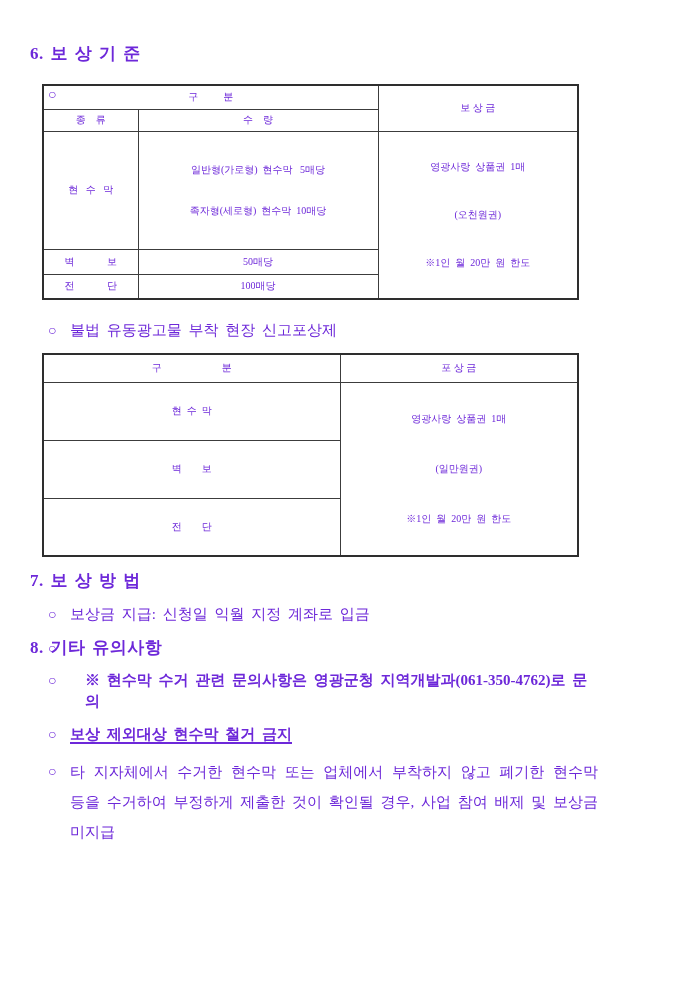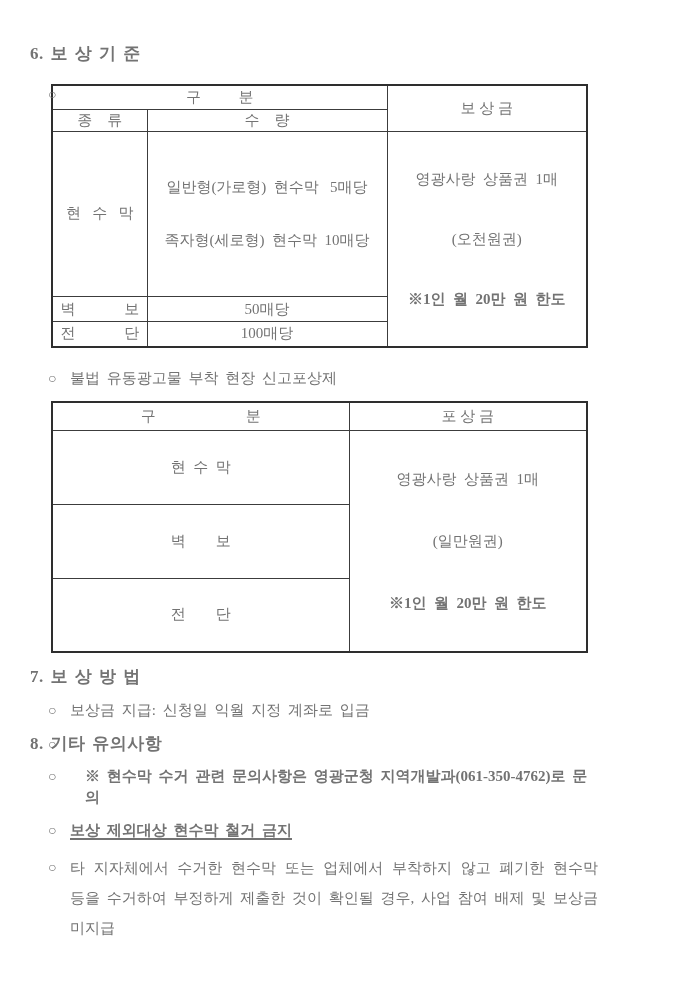--- a/index.html
+++ b/index.html
@@ -3,21 +3,21 @@
 <meta charset="utf-8">
 <style>
   html, body { margin: 0; padding: 0; background: #ffffff; }
   .page {
     width: 623px;
     height: 990px;
     background: #ffffff;
     box-sizing: border-box;
     padding: 44px 25px 0 30px;
     font-family: "Liberation Serif", "DejaVu Serif", serif;
-    color: #737373;
+    color: #6d28d9;
     overflow: hidden;
   }
   .heading {
     font-size: 17px;
     font-weight: bold;
     letter-spacing: 0.5px;
     line-height: 20px;
     word-spacing: 2px;
   }
   .bullet {
@@ -46,23 +46,23 @@
     font-size: 15px;
     font-weight: bold;
     line-height: 21px;
     word-spacing: 3px;
   }
   .wrapline { max-width: 612px; text-align: justify; line-height: 30px; }
 
   table.doc {
     border-collapse: collapse;
     table-layout: fixed;
-    margin-left: 21px;
+    margin-left: 12px;
     border: 2px solid #2e2e2e;
-    font-size: 15px;
+    font-size: 10px;
   }
   table.doc td {
     border: 1px solid #3c3c3c;
     text-align: center;
     vertical-align: middle;
     white-space: pre;
     padding: 0;
     overflow: hidden;
   }
   td.db { border-bottom: 1px dotted #8a8a8a; }
@@ -70,21 +70,21 @@
   .t1 .r1 { height: 24px; }
   .t1 .r2 { height: 22px; }
   .t1 .r3 { height: 40px; }
   .t1 .r4 { height: 22px; }
   .t1 .r5 { height: 21px; }
   .t2 tr { height: 29px; }
   .cell-line { display: block; }
   .t1 .qty-line { line-height: 19px; }
   .t1 .reward-line { line-height: 26px; }
   .t2 .reward-line { line-height: 28px; }
-  .bold-line { font-weight: bold; }
+  .bold-line { font-weight: normal; }
 
   .mb20 { margin-bottom: 20px; }
   .mb12 { margin-bottom: 12px; }
   .mt20 { margin-top: 20px; }
   .mt18 { margin-top: 14px; }
   .mt17 { margin-top: 1px; }
   .mt13 { margin-top: 13px; }
   .mt12 { margin-top: 12px; }
 </style>
 </head>

